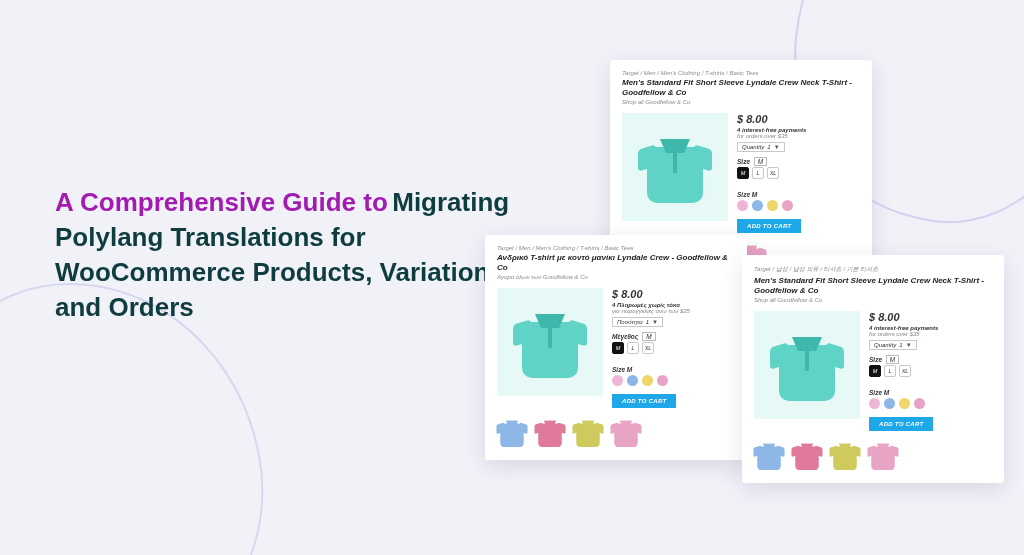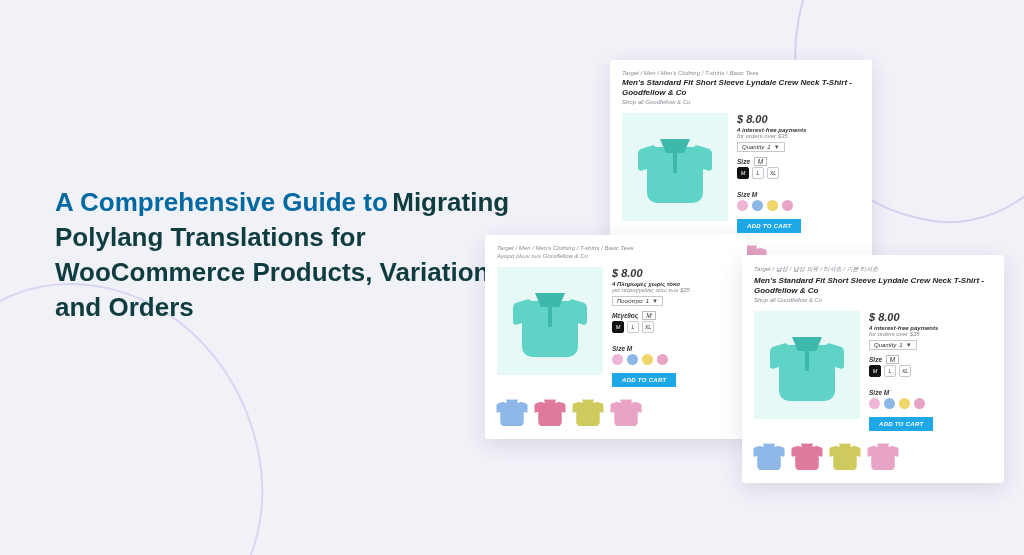--- a/index.html
+++ b/index.html
@@ -21,21 +21,21 @@
   width: 300px; height: 340px;
   border: 2px solid #d5d1f0; border-radius: 55% 45% 50% 60%;
   transform: rotate(15deg);
 }
 
 .headline {
   position: absolute; left: 55px; top: 185px;
   width: 460px; line-height: 1.35;
 }
 .headline .intro {
-  color: #0369a1; font-size: 26px; font-weight: 600;
+  color: #a21caf; font-size: 26px; font-weight: 600;
 }
 .headline .body {
   color: #0e3c3f; font-size: 26px; font-weight: 700;
 }
 
 .cards { position: absolute; left: 485px; top: 60px; width: 540px; height: 460px; font-style: italic; }
 .card {
   position: absolute; background: #fff;
   box-shadow: 0 6px 22px rgba(30,30,80,.12);
   border-radius: 3px; padding: 10px 12px 12px;
@@ -173,20 +173,21 @@
               <div class="body"></div>
               <div class="col"></div>
               <div class="plk"></div>
   </div>
           </div>
         </div>
       </div>
   </div>
   <div class="card c2">
     <div class="bc">Target / Men / Men's Clothing / T-shirts / Basic Tees</div>
+    <div class="ptitle">Ανδρικό T-shirt με κοντό μανίκι Lyndale Crew - Goodfellow &amp; Co</div>
     <div class="shop">Αγορά όλων των Goodfellow &amp; Co</div>
     <div class="row">
       <div class="img-box">
           <div class="shirt" style="--c:#5fd4c6;--col:#3db8aa">
     <div class="slv-l"></div>
             <div class="slv-r"></div>
             <div class="body"></div>
             <div class="col"></div>
             <div class="plk"></div>
   </div>

